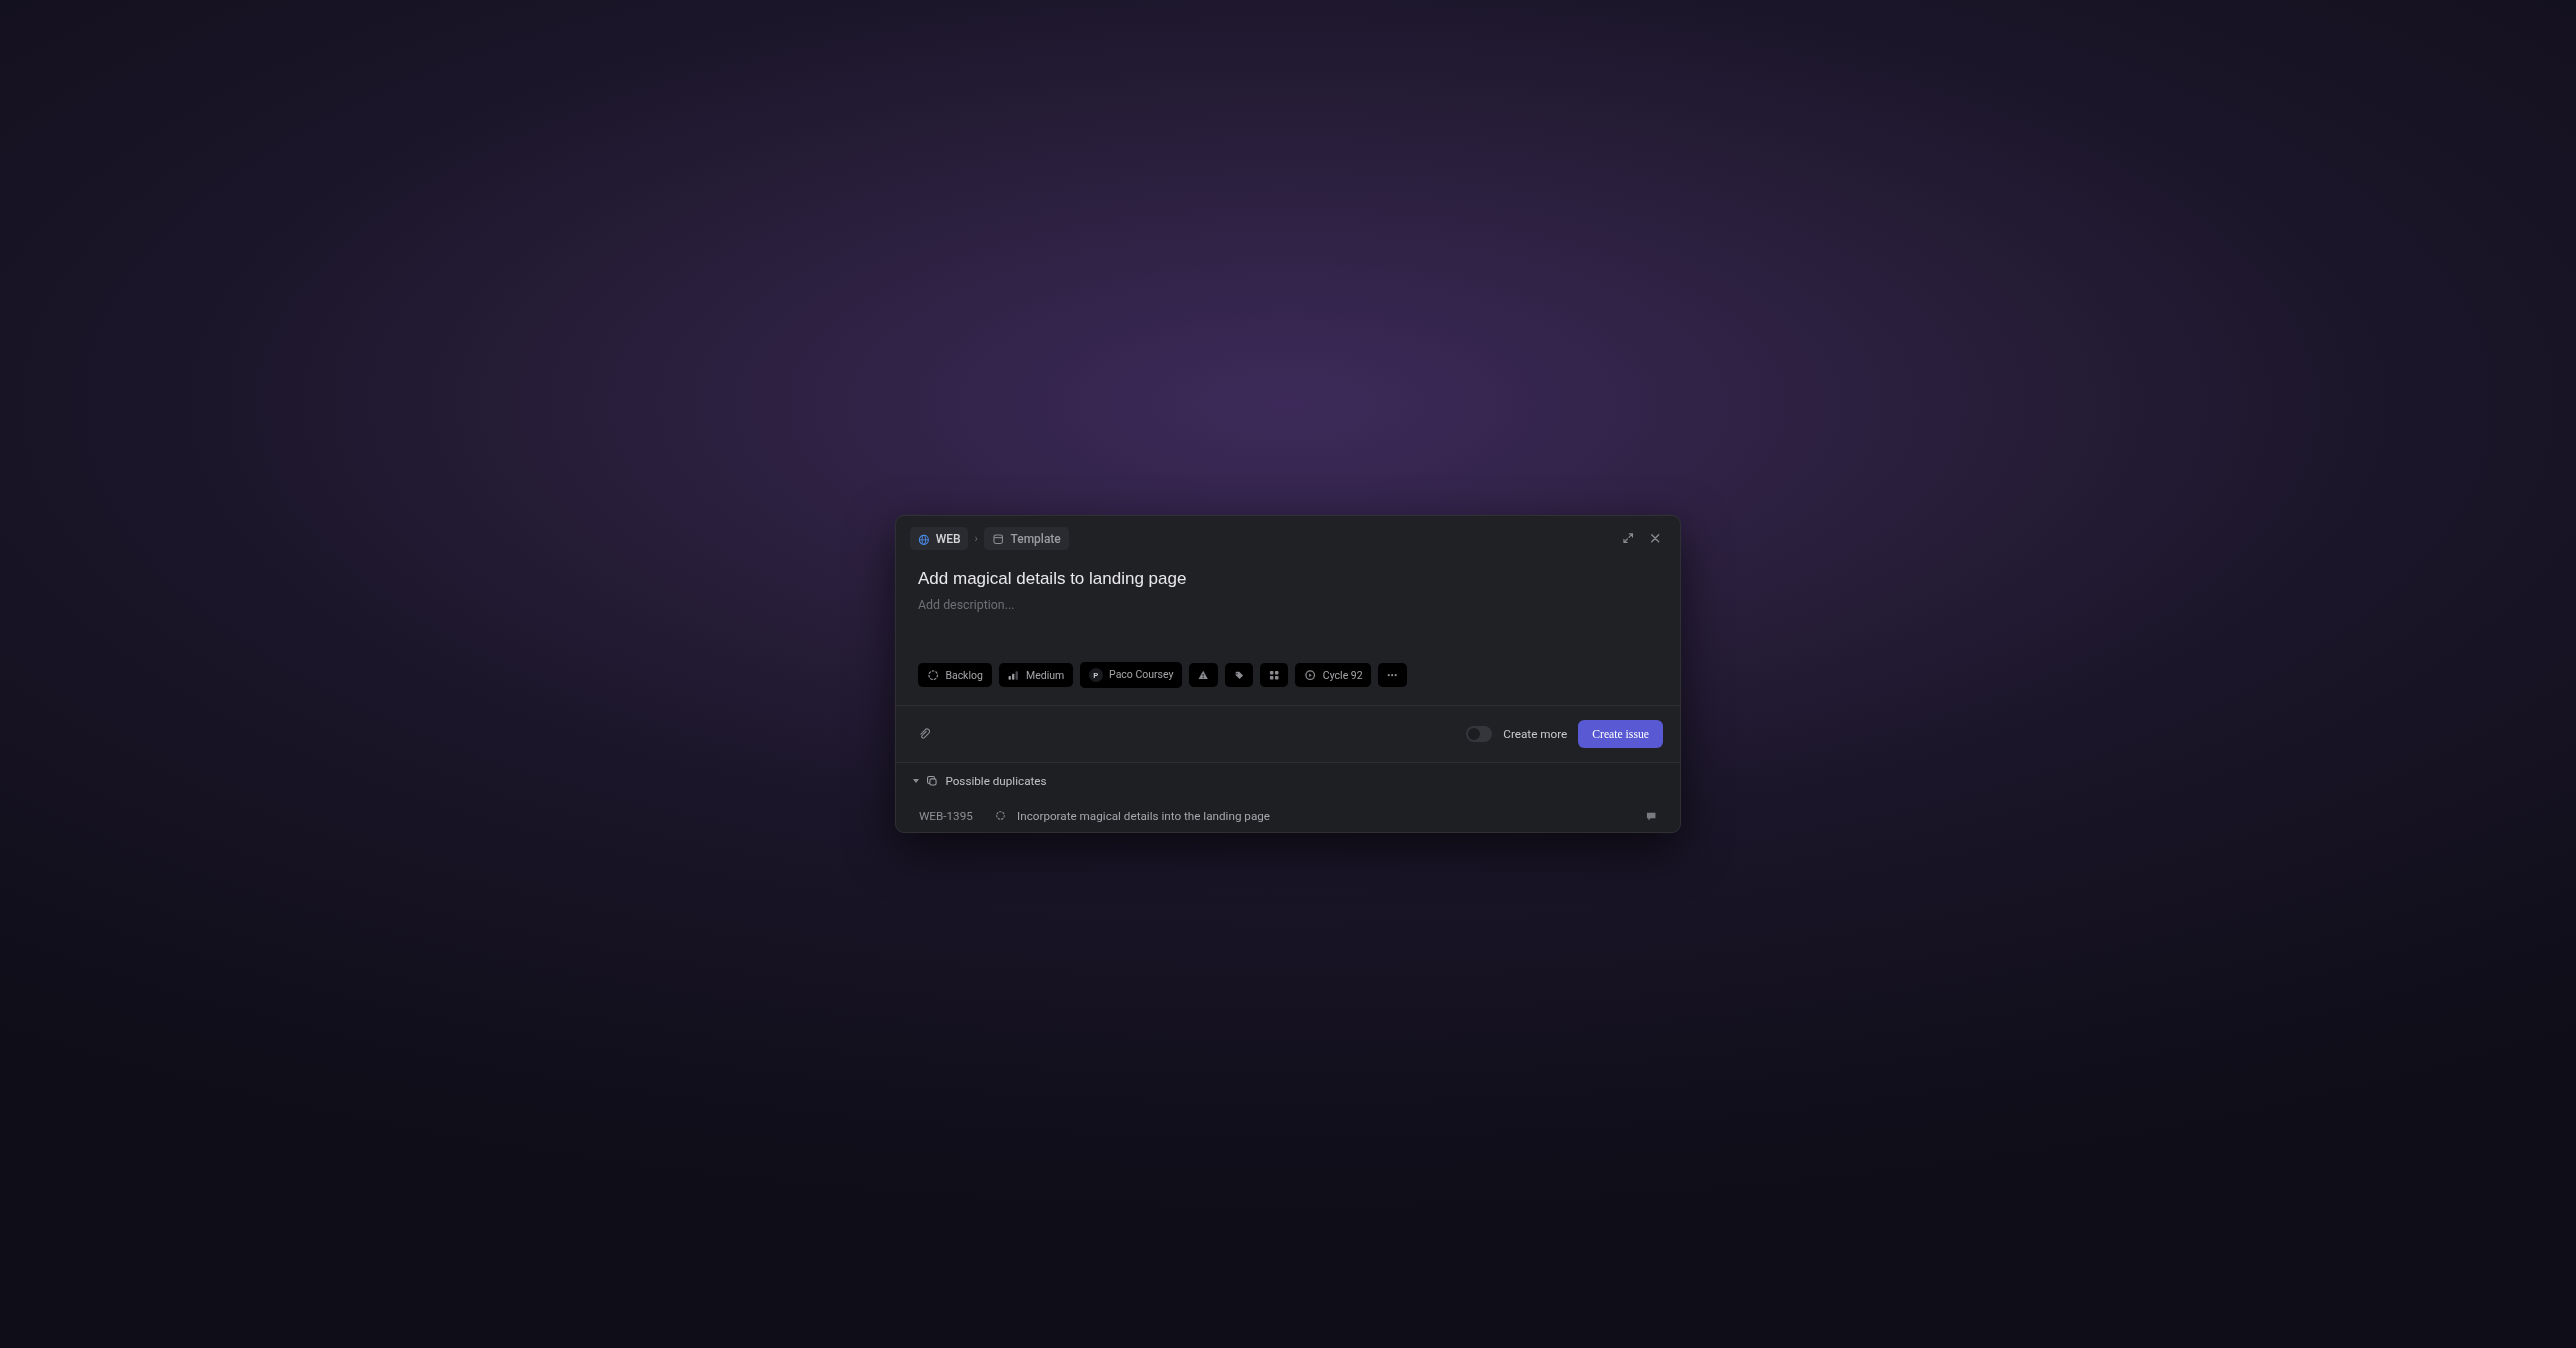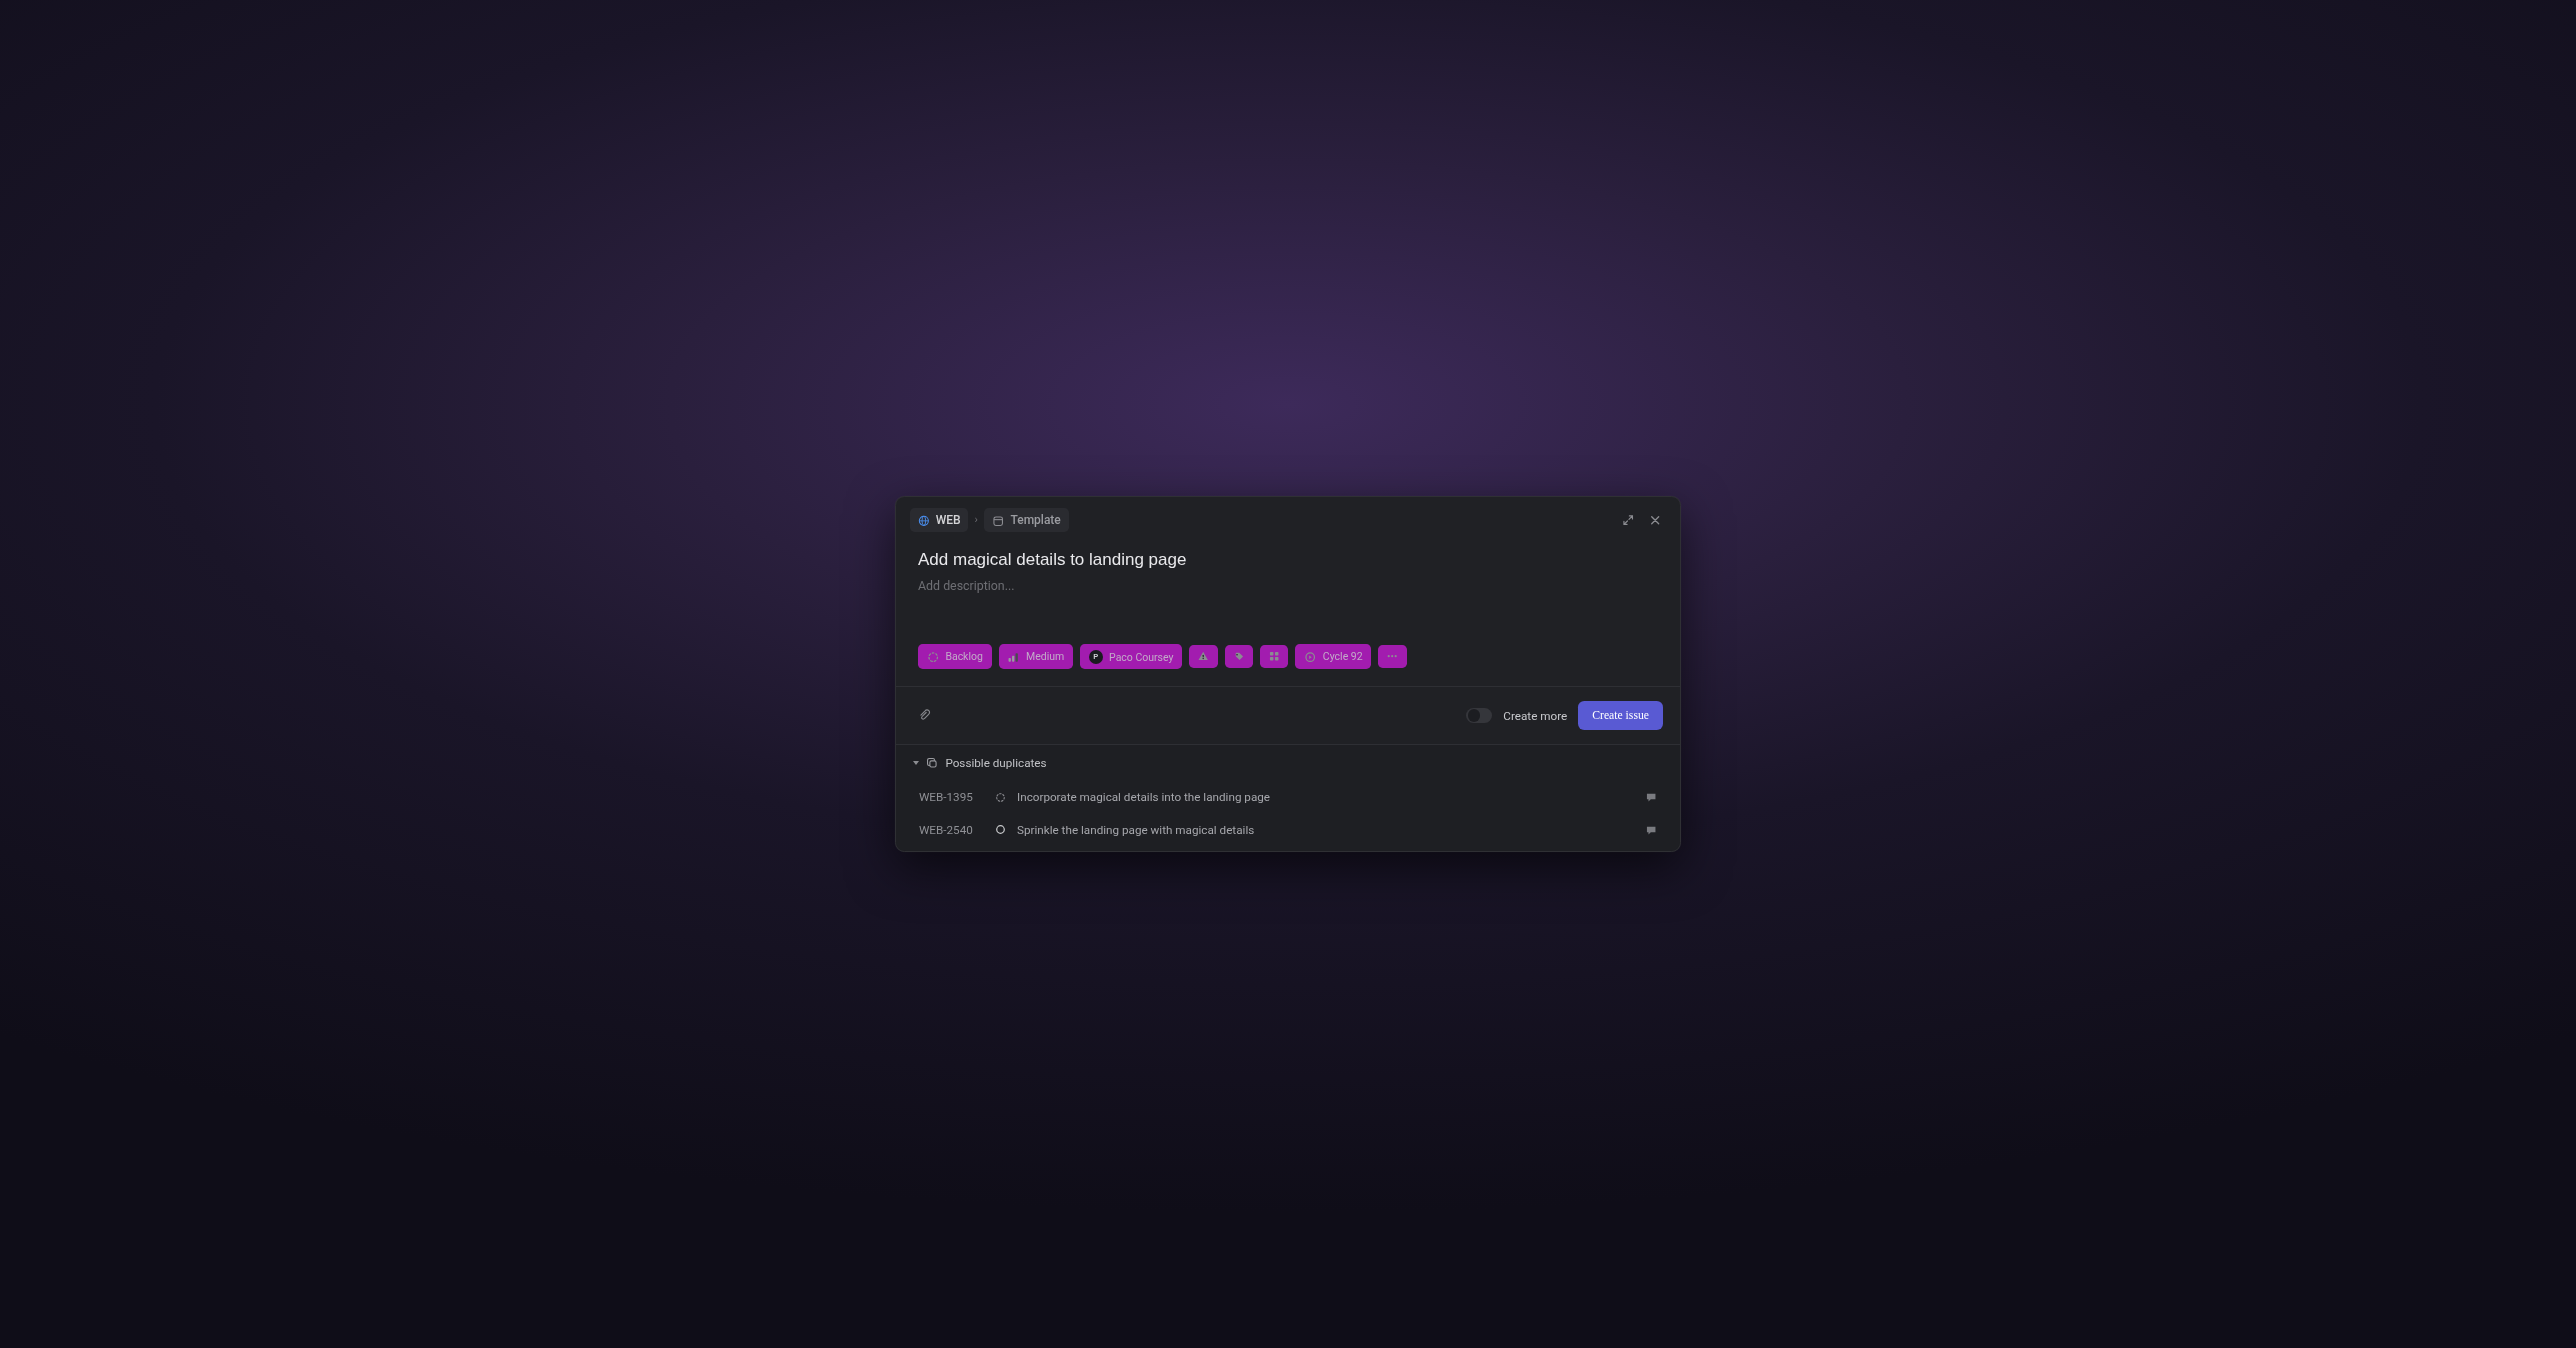--- a/index.html
+++ b/index.html
@@ -73,23 +73,23 @@
   }
   .desc-area::placeholder { color: #6e6f74; }
   .props-row {
     display: flex;
     align-items: center;
     gap: 7px;
     flex-wrap: wrap;
   }
   .prop-chip {
     display: inline-flex;
-    align-items: flex-end;
+    align-items: flex-start;
     gap: 6.2px;
-    background: #a21caf;
+    background: #000000;
     padding: 4.7px 7.8px;
     border-radius: 4.7px;
     font-size: 10.5px;
     color: #c9caced0;
     cursor: pointer;
     border: 0.8px solid transparent;
   }
   .prop-chip.icon-only { padding: 4.7px 7px; }
   .avatar-dot {
     width: 14px; height: 14px; border-radius: 50%;
@@ -304,26 +304,16 @@
       <span class="dup-id">WEB-1395</span>
       <svg class="icon-sm" viewBox="0 0 16 16" fill="none">
         <circle cx="8" cy="8" r="5.5" stroke="#8b8c91" stroke-width="1.6" stroke-dasharray="2.2 2.6" stroke-linecap="round"></circle>
       </svg>
       <span class="dup-title">Incorporate magical details into the landing page</span>
       <svg class="icon dup-chat" viewBox="0 0 16 16">
         <path d="M2.5 3.5h11v7h-6l-3 3v-3h-2v-7z" fill="currentColor"></path>
       </svg>
     </div>
 
-    <div class="dup-row" style="padding-bottom:14px;">
-      <span class="dup-id">WEB-2540</span>
-      <svg class="icon-sm" viewBox="0 0 16 16" fill="none">
-        <circle cx="8" cy="8" r="5.5" stroke="#c9cacc" stroke-width="1.8"></circle>
-      </svg>
-      <span class="dup-title">Sprinkle the landing page with magical details</span>
-      <svg class="icon dup-chat" viewBox="0 0 16 16">
-        <path d="M2.5 3.5h11v7h-6l-3 3v-3h-2v-7z" fill="currentColor"></path>
-      </svg>
-    </div>
   </div>
 
 </div>
 
 
 </body></html>

